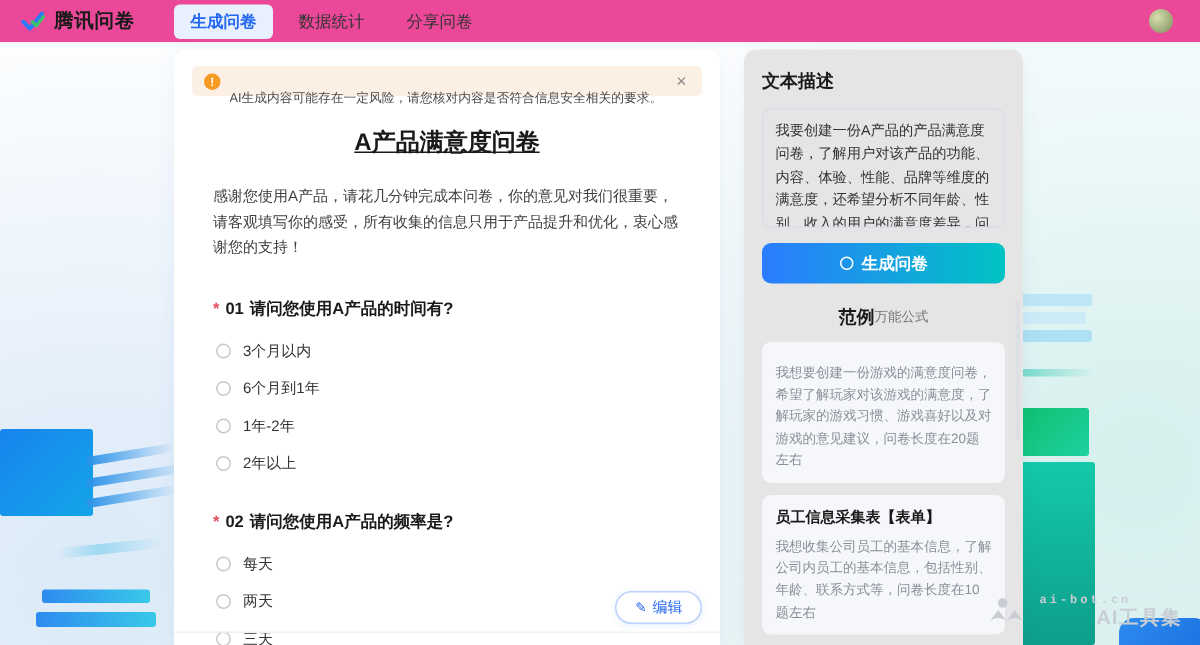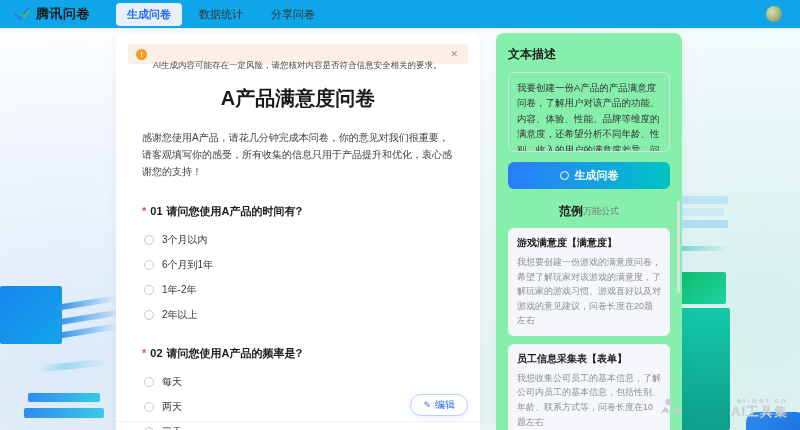--- a/index.html
+++ b/index.html
@@ -32,57 +32,57 @@
   .rstripe3 { left:678px; top:220px; width:50px; height:8px; background:#AEE0F4; border-radius:2px;}
   .rstreak  { left:678px; top:246px; width:52px; height:5px; background:linear-gradient(90deg,#6FD8C8,rgba(160,235,220,0)); border-radius:2px;}
   .gbox1 { left:678px; top:272px; width:48px; height:32px; border-radius:2px;
     background:linear-gradient(135deg,#0FBF6E,#1ED1A0); }
   .gbox2 { left:678px; top:308px; width:52px; height:122px;
     background:linear-gradient(180deg,#14C9A8,#0E9E8C); border-radius:2px; }
   .bluecorner { left:746px; top:412px; width:60px; height:26px; border-radius:10px 10px 0 0;
     background:linear-gradient(135deg,#2D8CF0,#1A6FE0); }
 
   
-  .navbar { position:relative; z-index:2; height:28px; background:#0ea5e9; display:flex;
+  .navbar { position:relative; z-index:2; height:28px; background:#ec4899; display:flex;
     align-items:center; padding:0 14px; box-shadow:0 1px 0 rgba(0,0,0,.05); }
   .logo { display:flex; align-items:center; gap:6px; }
   .logo-text { font-size:13px; font-weight:bold; letter-spacing:.5px; }
   .tabs { display:flex; align-items:center; margin-left:26px; gap:6px; }
   .tab { font-size:11px; color:#333; padding:4px 11px; border-radius:4px; cursor:pointer; }
   .tab.active { background:#E8F0FE; color:#2468F2; font-weight:bold; }
   .avatar { position:absolute; right:18px; top:6px; width:16px; height:16px; border-radius:50%;
     background:radial-gradient(circle at 35% 35%,#D7DFAE,#97A573 70%,#6E7D52); }
 
   
   .survey-card { position:absolute; z-index:1; left:116px; top:33px; width:364px; height:397px;
     background:#fff; border-radius:8px 8px 0 0; box-shadow:0 2px 14px rgba(30,80,160,.06); }
   .warning { margin:11px 12px 0; height:20px; background:#FCF0E4; border-radius:4px;
     display:flex; align-items:center; padding:0 8px; gap:6px; }
   .warn-icon { width:11px; height:11px; border-radius:50%; background:#F59A23; color:#fff;
     font-size:8px; font-weight:bold; display:flex; align-items:center; justify-content:center; flex:none; }
   .warn-text { font-size:8.5px; color:#4a4a4a; flex:1; white-space:nowrap; overflow:hidden;margin-top:24px; }
   .warn-close { font-size:9px; color:#8a8a8a; cursor:pointer; padding:2px; }
-  .survey-title { text-align:center; font-size:20px; font-weight:bold; margin-top:21px; }
+  .survey-title { text-align:center; font-size:16px; font-weight:bold; margin-top:21px;text-decoration:underline; }
   .survey-desc { font-size:10px; color:#404040; line-height:1.7; margin:17px 26px 0; }
   .question { margin:24px 26px 0; }
   .q-head { font-size:11px; font-weight:bold; display:flex; gap:4px; align-items:baseline; }
   .req { color:#E34D59; }
   .q-options { margin-top:14px; margin-left:2px; }
   .opt { display:flex; align-items:center; gap:8px; margin-top:11px; cursor:pointer; }
   .radio { width:10px; height:10px; border:1px solid #C9C9C9; border-radius:50%; background:#fff; flex:none; }
   .opt-label { font-size:10px; color:#333; }
   .survey-footer-line { position:absolute; left:0; right:0; bottom:8px; border-top:1px solid #F0F0F0; }
   .edit-btn { position:absolute; right:12px; bottom:14px; background:#fff; border:1px solid #BBD2FA;
     color:#2468F2; border-radius:14px; padding:3px 12px; font-size:10px; display:flex; gap:4px;
     align-items:center; cursor:pointer; box-shadow:0 1px 4px rgba(36,104,242,.12); }
   .edit-icon { font-size:9px; }
 
   
   .sidebar { position:absolute; z-index:1; left:496px; top:33px; width:186px; height:397px;
-    background:#86efac; border-radius:8px 8px 0 0; box-shadow:0 2px 14px rgba(30,80,160,.06);
+    background:#e5e5e5; border-radius:8px 8px 0 0; box-shadow:0 2px 14px rgba(30,80,160,.06);
     padding:13px 12px 0; overflow:hidden; }
   .sb-title { font-size:12px; font-weight:bold; }
   .prompt-box { margin-top:9px; border:1px solid #D8DEE8; border-radius:6px; padding:7px 8px;
     font-size:9.5px; color:#333; line-height:1.62; height:80px; overflow:hidden; cursor:text; }
   .gen-btn { margin-top:10px; height:27px; border-radius:6px; border:none; width:100%;
     background:linear-gradient(90deg,#2B7CFF,#00C3C3); color:#fff; font-size:11px; font-weight:bold;
     display:flex; align-items:center; justify-content:center; gap:6px; cursor:pointer;
     font-family:inherit; }
   .gen-icon { width:9px; height:9px; border:1.6px solid #fff; border-radius:50%; }
   .examples-head { margin-top:14px; display:flex; justify-content:center; align-items:center; }
@@ -92,21 +92,21 @@
   .ex-title-row { display:flex; align-items:center; gap:5px; }
   .ex-title { font-size:10px; font-weight:bold; }
   .ex-body { font-size:9px; color:#8A8F99; line-height:1.62; margin-top:5px; }
   .scroll-thumb { position:absolute; right:2px; top:168px; width:3px; height:92px;
     background:#DCDFE4; border-radius:2px; }
 
   
   .watermark { position:absolute; z-index:3; right:12px; bottom:10px; display:flex;
     align-items:center; gap:7px; color:#C9CDD4; }
   .wm-texts { display:flex; flex-direction:column; line-height:1.15; }
-  .wm-line1 { font-size:8px; font-weight:bold; letter-spacing:2px; font-family:Liberation Sans, sans-serif;text-align:right; }
+  .wm-line1 { font-size:8px; font-weight:bold; letter-spacing:2px; font-family:Liberation Mono, monospace; }
   .wm-line2 { font-size:13px; font-weight:bold; letter-spacing:1px;margin-left:38px; }
 </style>
 </head>
 <body>
 
 <div class="decor cube-left"></div>
 <div class="decor stripe s1"></div>
 <div class="decor stripe s2"></div>
 <div class="decor stripe s3"></div>
 <div class="decor streak-left"></div>
@@ -210,23 +210,20 @@
     <span class="gen-icon"></span>
     <span>生成问卷</span>
   </button>
 
   <div class="examples-head">
     <span class="examples-title">范例</span>
     <span class="formula-link">万能公式</span>
   </div>
 
   <div class="ex-card">
-    <div class="ex-title-row">
-      <span class="ex-title">游戏满意度【满意度】</span>
-    </div>
     <div class="ex-body">我想要创建一份游戏的满意度问卷，希望了解玩家对该游戏的满意度，了解玩家的游戏习惯、游戏喜好以及对游戏的意见建议，问卷长度在20题左右</div>
   </div>
 
   <div class="ex-card">
     <div class="ex-title-row">
       <span class="ex-title">员工信息采集表【表单】</span>
     </div>
     <div class="ex-body">我想收集公司员工的基本信息，了解公司内员工的基本信息，包括性别、年龄、联系方式等，问卷长度在10题左右</div>
   </div>
 

